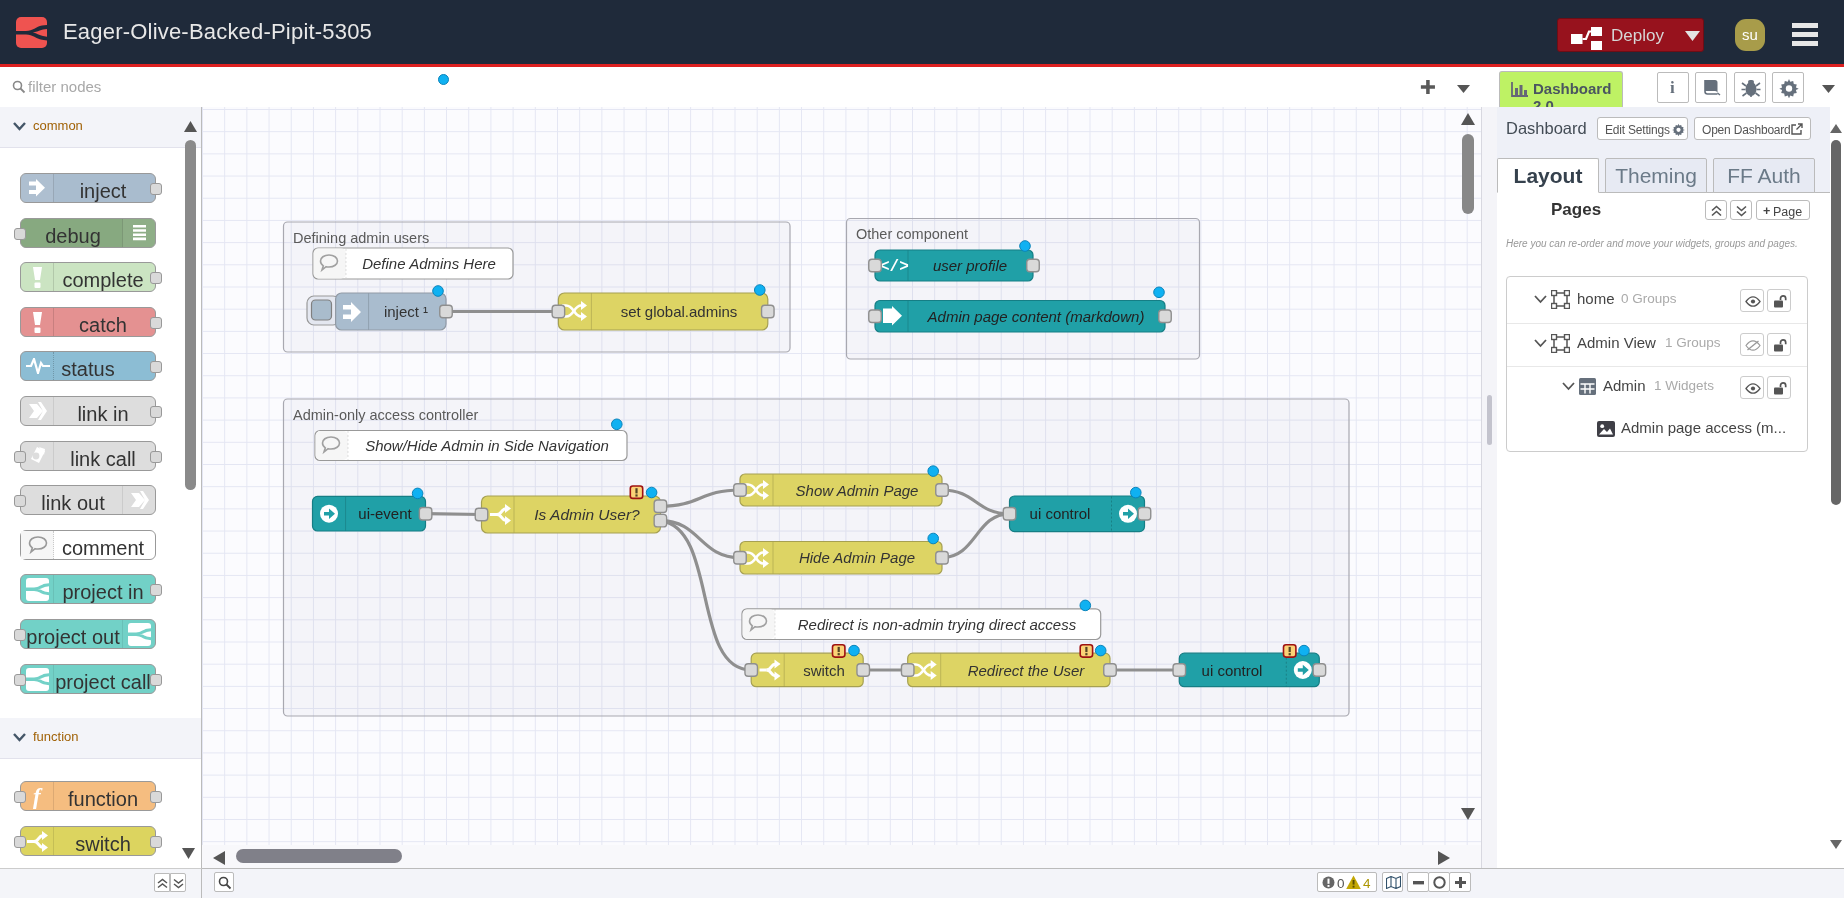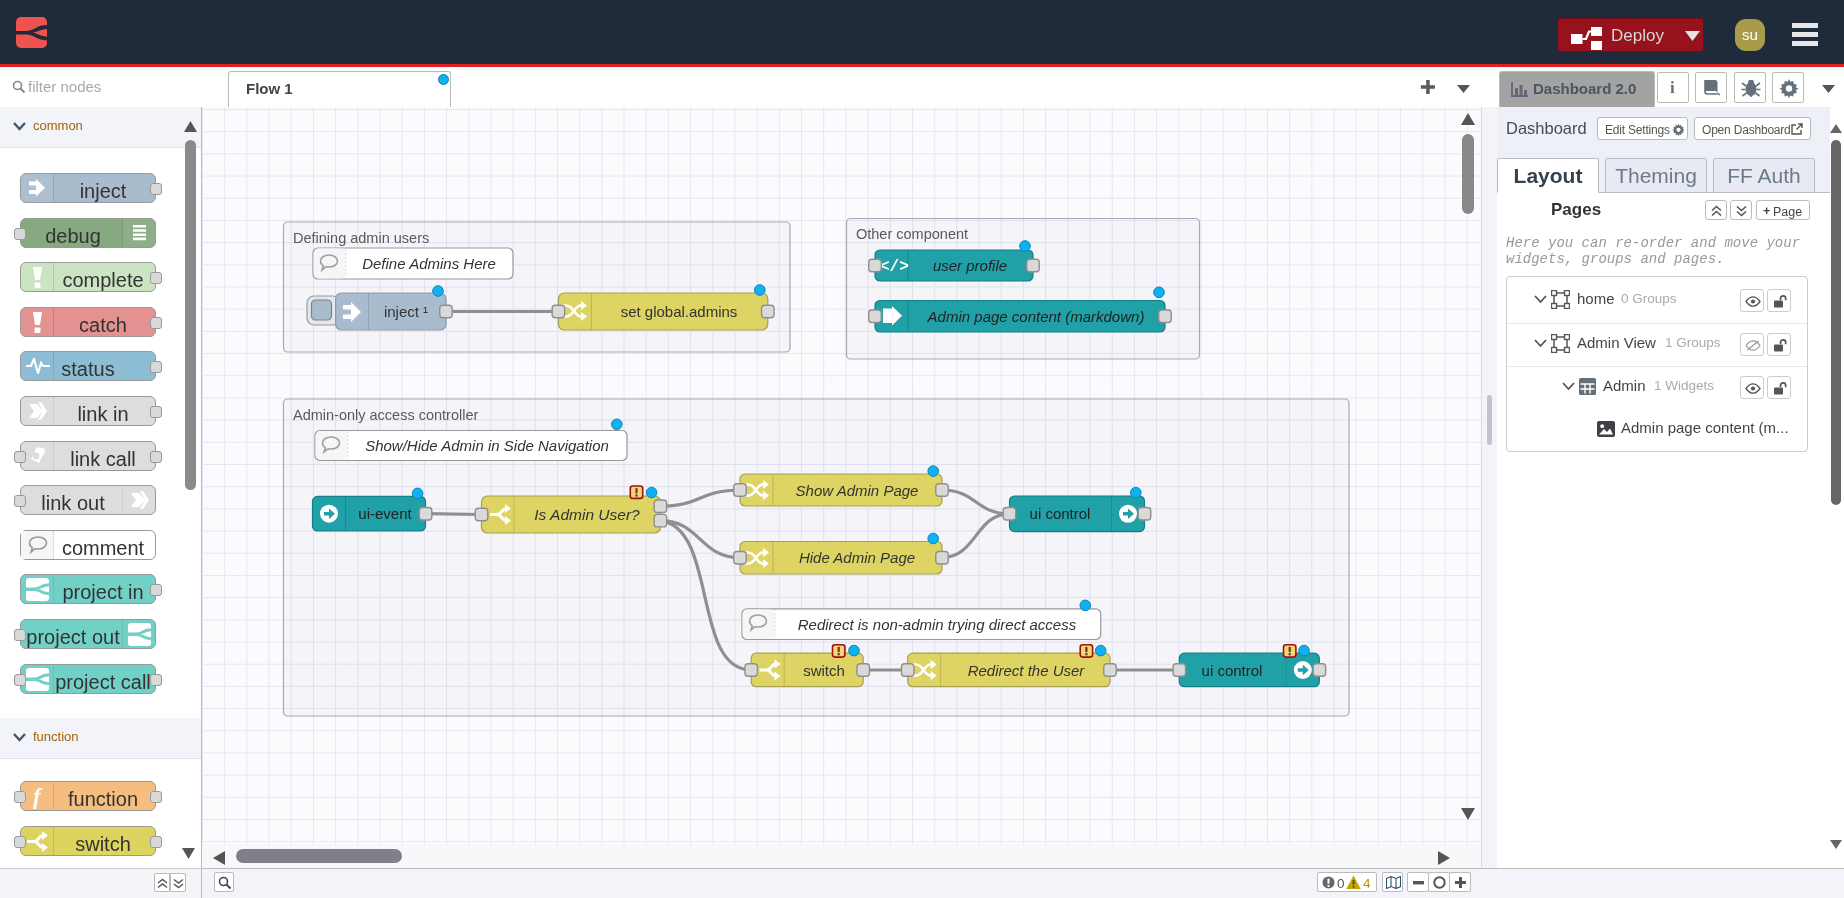--- a/index.html
+++ b/index.html
@@ -38,38 +38,39 @@
   }
   
   #footerL { left:0; top:868px; width:202px; height:30px; background:#f4f5f9; border-top:1px solid #ccc; border-right:1px solid #bbb; }
   #footerC { left:202px; top:868px; width:1279px; height:30px; background:#f3f4f9; border-top:1px solid #bbb; }
   #footerR { left:1481px; top:868px; width:363px; height:30px; background:#f3f4f9; border-top:1px solid #bbb; }
   .fbtn { position:absolute; background:#fff; border:1px solid #bbb; border-radius:2px; }
   
   #splitter { left:1481px; top:107px; width:16px; height:761px; background:#f4f4f8; border-left:1px solid #d8d8e0; }
   #grip { left:1487px; top:395px; width:5px; height:50px; background:#c3c3cd; border-radius:3px; }
   #sidebar { left:1497px; top:107px; width:347px; height:761px; background:#fff; }
-  #sb-tab { left:1499px; top:71px; width:156px; height:37px; background:#a3a3a3; border:1px solid #bbb; border-bottom:none; border-radius:3px 3px 0 0; }
+  #sb-tab { left:1499px; top:71px; width:124px; height:37px; background:#bef264; border:1px solid #bbb; border-bottom:none; border-radius:3px 3px 0 0; }
   .sqbtn { position:absolute; top:72px; width:32px; height:31px; background:#fff; border:1px solid #bbb; border-radius:2px; }
   #dashrow { left:1497px; top:107px; width:333px; height:45px; background:#eef0f7; }
   .sbtn { position:absolute; background:#fff; border:1px solid #bbb; border-radius:3px; font-size:12.5px; color:#555; }
   #sbtabs { left:1497px; top:152px; width:333px; height:41px; background:#eef0f7; border-bottom:1px solid #bbb; }
   .stab { position:absolute; top:158px; width:102px; height:35px; font-size:21px; text-align:center; line-height:34px; }
   .stab.inactive { background:#e7eaf3; border:1px solid #bbb; color:#6b7a88; border-radius:2px 2px 0 0; }
   .stab.active { background:#fff; border:1px solid #bbb; border-bottom:1px solid #fff; color:#35414d; font-weight:bold; border-radius:2px 2px 0 0; }
   .treebtn { position:absolute; width:24px; height:23px; background:#fff; border:1px solid #ccc; border-radius:3px; }
 </style>
 </head>
 <body>
 <div id="stage">
   <div class="abs" id="header"></div>
   <svg class="abs" style="left:16px; top:17px;" width="31" height="31" viewBox="0 0 31 31">
     <rect x="0" y="0" width="31" height="31" rx="5" fill="#ef5350"></rect>
     <path d="M0,14 L10,14 C17,14 20,9.5 26,8.5 L31,8 L31,12 L27,12.5 C22,13.5 20.5,15.5 15,15.5 C20.5,15.5 22,18 27,19 L31,19.7 L31,23.5 L26,22.8 C20,21.8 17,17.5 10,17.5 L0,17.5 Z" fill="#1f2a3a"></path>
   </svg>
+  <div class="abs" id="title">Eager-Olive-Backed-Pipit-5305</div>
   <div class="abs" id="deploy">
     <svg class="abs" style="left:13px; top:8px;" width="31" height="23" viewBox="0 0 31 23">
       <rect x="0" y="7" width="11.5" height="10" fill="#fff"></rect>
       <rect x="20" y="0" width="11" height="9" fill="#fff"></rect>
       <rect x="20" y="14" width="11" height="9" fill="#fff"></rect>
       <path d="M11.5,12 h3.5 l3,-7.5 h2" stroke="#fff" stroke-width="2.2" fill="none"></path>
     </svg>
     <span class="dtext">Deploy</span>
     <svg class="abs" style="left:127px; top:12px;" width="15" height="10">
         <path d="M0,0 L15,0 L7.5,10 Z" fill="#e3e3e3"></path>
@@ -80,23 +81,20 @@
   <div class="abs hbar" style="top:32px;"></div>
   <div class="abs hbar" style="top:41px;"></div>
   <div class="abs" id="redline"></div>
 
   <div class="abs" id="topstrip"></div>
   <svg class="abs" style="left:12px; top:80px;" width="14" height="14" viewBox="0 0 14 14">
     <circle cx="5.5" cy="5.5" r="4" fill="none" stroke="#888" stroke-width="1.6"></circle>
     <path d="M8.5,8.5 L12.5,12.5" stroke="#888" stroke-width="1.8"></path>
   </svg>
   <div class="abs" id="filtertxt">filter nodes</div>
-  <div class="abs" id="flowtab">
-      <span>Flow 1</span>
-    </div>
   <div class="abs bluedot-h" style="left:438px; top:74px;"></div>
   <svg class="abs" style="left:1420px; top:80px;" width="18" height="16" viewBox="0 0 18 16">
       <path d="M7,0 h4 v6 h6 v4 h-6 v6 h-4 v-6 h-6 v-4 h6 z" fill="#5a5a5a" transform="scale(0.88)"></path>
     </svg>
   <svg class="abs" style="left:1457px; top:85px;" width="13" height="8">
       <path d="M0,0 L13,0 L6.5,8 Z" fill="#555"></path>
     </svg>
 
   <div class="abs" id="palette"></div>
   <div id="palette-items">
@@ -593,21 +591,21 @@
   </div>
   <div class="abs treebtn" style="left:1730px; top:200px; width:22px; height:20px; border-color:#bbb;">
     <svg style="position:absolute;left:5px;top:4px;" width="11" height="12">
         <path d="M1,1.5 L5.5,5.5 L10,1.5 M1,6.5 L5.5,10.5 L10,6.5" stroke="#555" stroke-width="1.6" fill="none"></path>
       </svg>
   </div>
   <div class="abs treebtn" style="left:1756px; top:200px; width:54px; height:20px; border-color:#bbb;">
     <span style="position:absolute;left:6px;top:3px;font-size:12.5px;color:#444;font-weight:bold;">+</span>
     <span style="position:absolute;left:16px;top:3.5px;font-size:12.5px;color:#444;">Page</span>
   </div>
-  <div class="abs" style="left:1506px; top:236px; width:310px; font-size:14px; font-style:italic; color:#999; line-height:15.5px;font-family:Liberation Mono, monospace;">Here you can re-order and move your widgets, groups and pages.</div>
+  <div class="abs" style="left:1506px; top:236px; width:310px; font-size:10px; font-style:italic; color:#999; line-height:15.5px;">Here you can re-order and move your widgets, groups and pages.</div>
 
   <div class="abs" style="left:1506px; top:276px; width:302px; height:176px; background:#fff; border:1px solid #ccc; border-radius:4px;">
     <div style="position:absolute; left:0; top:46px; width:100%; border-top:1px solid #e8e8e8;"></div>
     <div style="position:absolute; left:0; top:89px; width:100%; border-top:1px solid #e8e8e8;"></div>
 
     <svg style="position:absolute;left:27px;top:18px;" width="13" height="9">
         <path d="M1,1 L6.5,7 L12,1" stroke="#555" stroke-width="1.8" fill="none"></path>
       </svg>
     <svg style="position:absolute;left:44px;top:13px;" width="19" height="19" viewBox="0 0 19 19">
         <rect x="3" y="3" width="13" height="13" fill="none" stroke="#555" stroke-width="1.5"></rect>
@@ -676,21 +674,21 @@
           <rect x="1" y="6.5" width="9" height="7" rx="1" fill="#555"></rect>
           <path d="M7.5,6 v-1.5 a2.6,2.6 0 0 1 5.2,0 v1.8" fill="none" stroke="#555" stroke-width="1.7"></path>
         </svg>
       </div>
 
     <svg style="position:absolute;left:90px;top:144px;" width="18" height="16" viewBox="0 0 18 16">
         <rect x="0" y="0" width="18" height="16" rx="2" fill="#3f3f46"></rect>
         <circle cx="5.2" cy="5.2" r="1.9" fill="#fff"></circle>
         <path d="M2,13.5 L7,8 L10,11 L13,7.5 L16,13.5 Z" fill="#fff"></path>
       </svg>
-    <span style="position:absolute;left:114px;top:142px;font-size:15px;color:#444;">Admin page content (m...</span>
+    <span style="position:absolute;left:114px;top:142px;font-size:15px;color:#444;">Admin page access (m...</span>
   </div>
 
   <svg class="abs" style="left:1829px; top:123px;" width="14" height="12">
       <path d="M7,1 L13,10 L1,10 Z" fill="#666"></path>
     </svg>
   <div class="abs" style="left:1831px; top:140px; width:10px; height:365px; background:#666; border-radius:5px;"></div>
   <svg class="abs" style="left:1829px; top:838px;" width="14" height="12">
       <path d="M1,2 L13,2 L7,11 Z" fill="#666"></path>
     </svg>
 </div>

